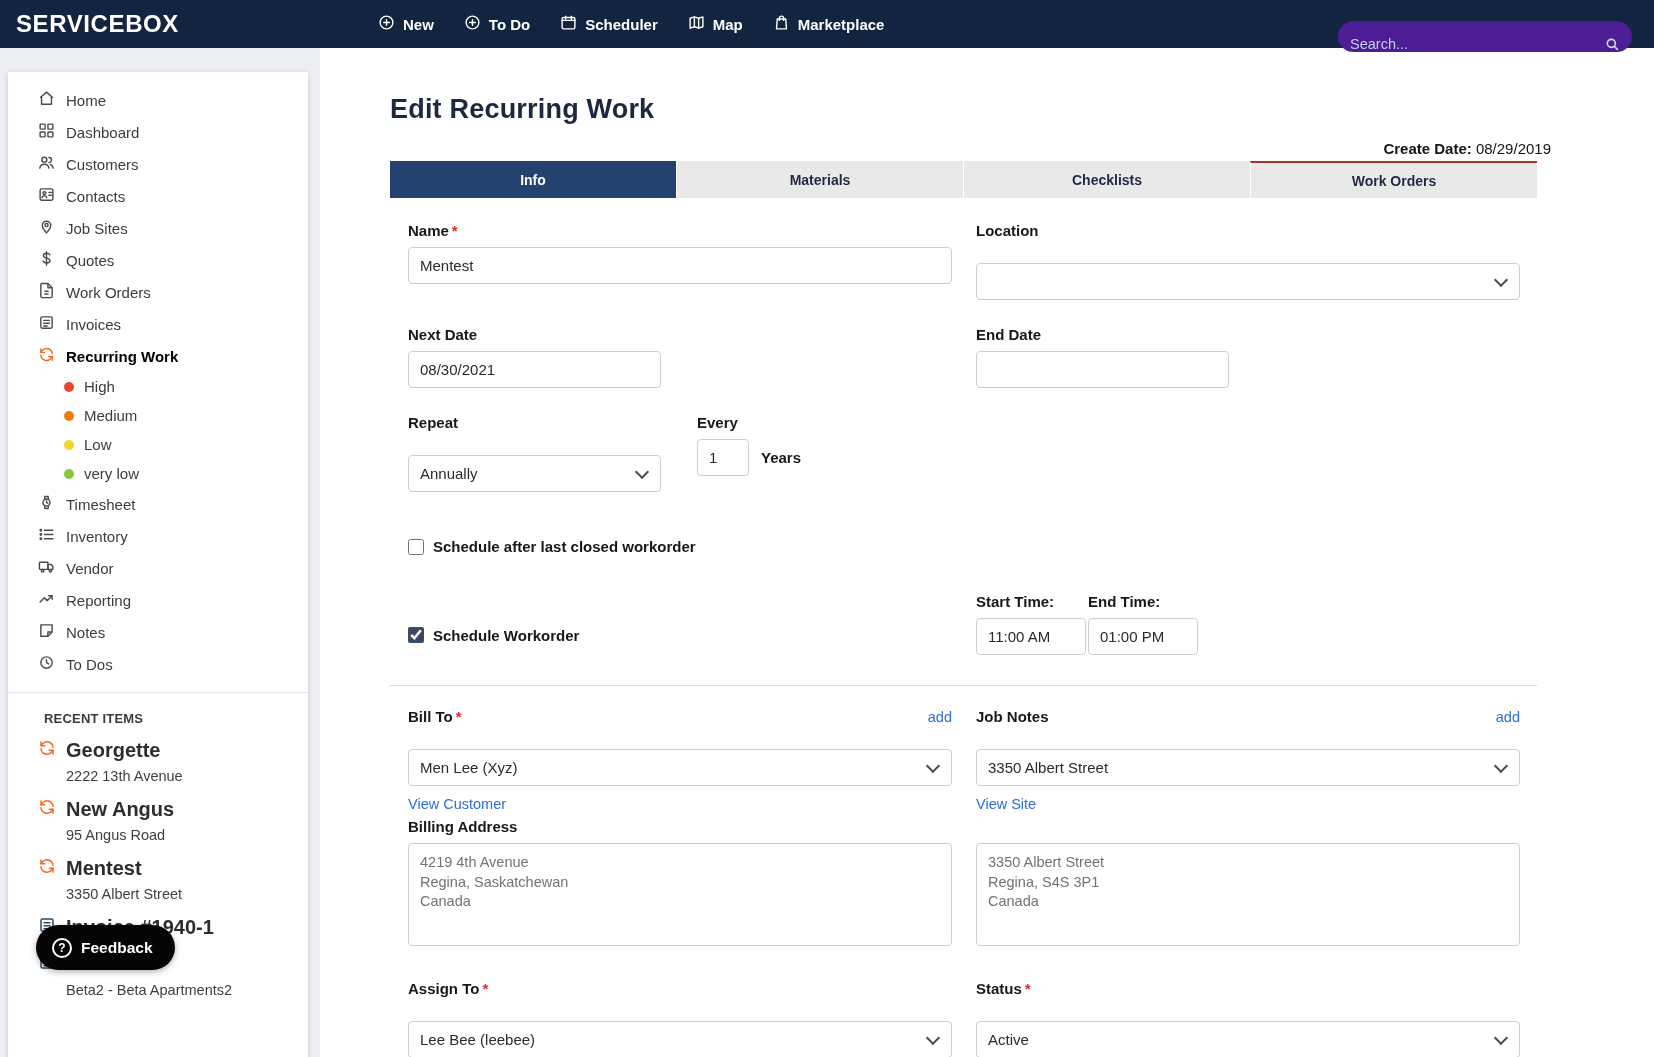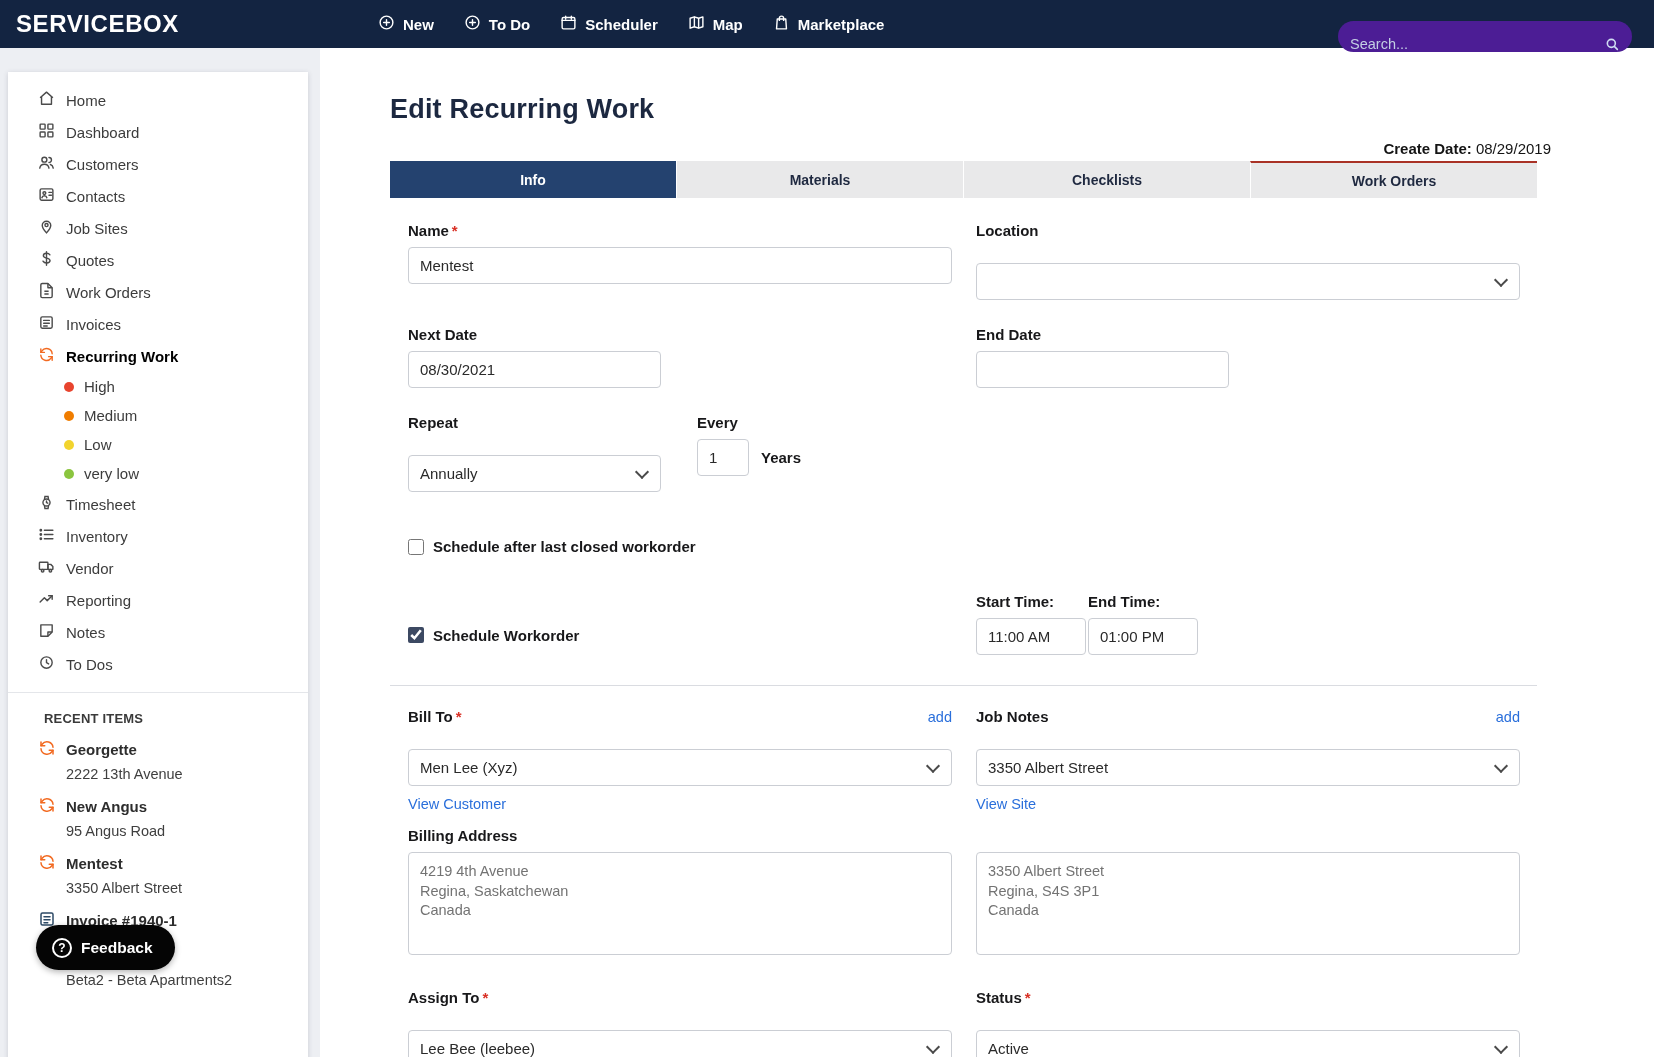--- a/index.html
+++ b/index.html
@@ -25,21 +25,21 @@
   .side-item svg { width:17px; height:17px; color:#4b4b4b; flex:none; }
   .side-item.active { font-weight:700; color:#000000; }
   .side-item.active svg { color:#f26a21; }
   .sub-item { display:flex; align-items:center; gap:10px; padding:6px 10px 6px 56px; font-size:15px; color:#3c3c3c; cursor:pointer; }
   .dot { width:10px; height:10px; border-radius:50%; flex:none; }
   .dot-high { background:#e8442e; } .dot-medium { background:#f07d00; }
   .dot-low { background:#f2d42e; } .dot-verylow { background:#8bc53f; }
   .side-divider { border:0; border-top:1px solid #e4e6ea; margin:12px 0; }
   .recent-title { padding:6px 0 8px 36px; font-size:13px; font-weight:700; color:#3a3a3a; letter-spacing:.2px; }
   .recent-item { padding:5px 10px 5px 30px; cursor:pointer; margin-bottom:4px; }
-  .recent-head { display:flex; align-items:center; gap:10px; font-size:15px; font-weight:700; color:#2d2d2d; min-height:19px; }
+  .recent-head { display:flex; align-items:center; gap:10px; font-size:20px; font-weight:700; color:#2d2d2d; min-height:19px; }
   .recent-head svg { width:18px; height:18px; flex:none; color:#f26a21; }
   .recent-head.invoice svg { color:#2d4a66; }
   .recent-sub { padding-left:28px; font-size:14.5px; color:#3f3f3f; margin-top:6px; }
 
   .feedback { position:absolute; left:36px; top:925px; height:45px; background:#050505; color:#fff; border:0; border-radius:24px; display:flex; align-items:center; gap:9px; padding:0 22px 0 16px; font-size:15.5px; font-weight:700; z-index:20; cursor:pointer; box-shadow:0 2px 6px rgba(0,0,0,.3); font-family:inherit; }
   .feedback .q { width:20px; height:20px; border:2px solid #fff; border-radius:50%; display:flex; align-items:center; justify-content:center; font-size:12px; font-weight:700; flex:none; }
 
   
   .main { position:absolute; left:390px; top:48px; width:1147px; }
   .main-header { position:relative; }
@@ -458,21 +458,21 @@
               </label>
             <a class="link">add</a>
           </div>
           <div class="select-wrap">
             <select><option>3350 Albert Street</option></select>
           </div>
           <a class="link view-link">View Site</a>
         </div>
       </div>
 
-      <div style="margin-top:14px;">
+      <div style="margin-top:5px;">
         <label class="field-label">
             <span>Billing Address</span>
           </label>
         <div class="grid2">
           <textarea class="textarea" style="">4219 4th Avenue
 Regina, Saskatchewan
 Canada</textarea>
           <textarea class="textarea" style="">3350 Albert Street
 Regina, S4S 3P1
 Canada</textarea>

